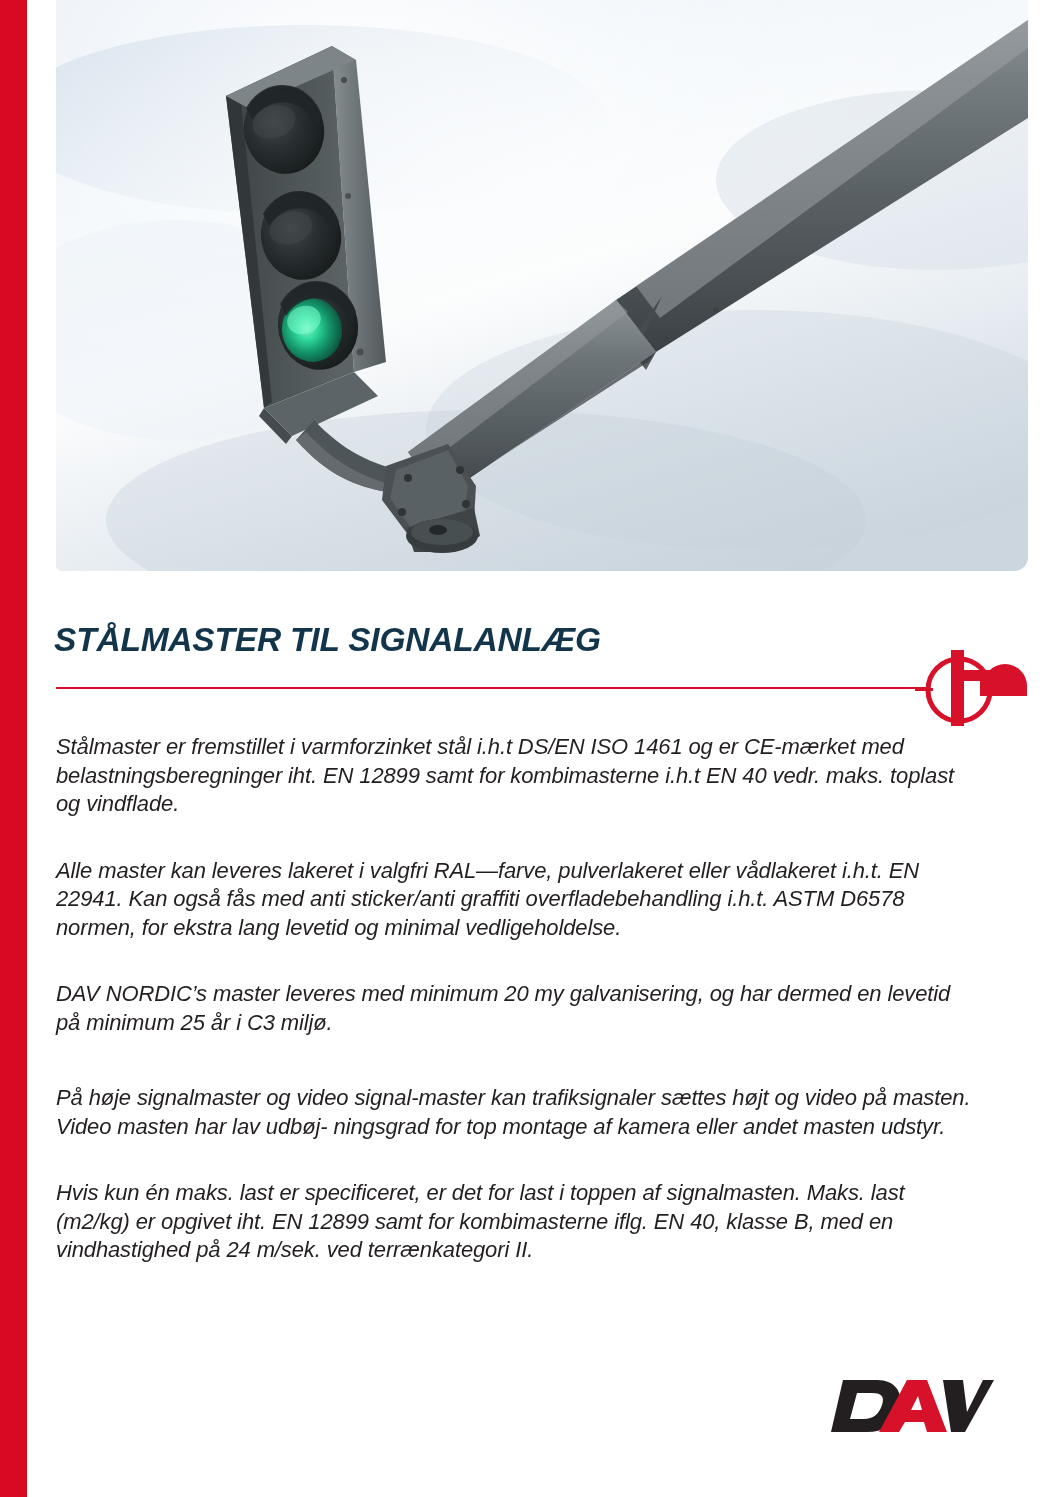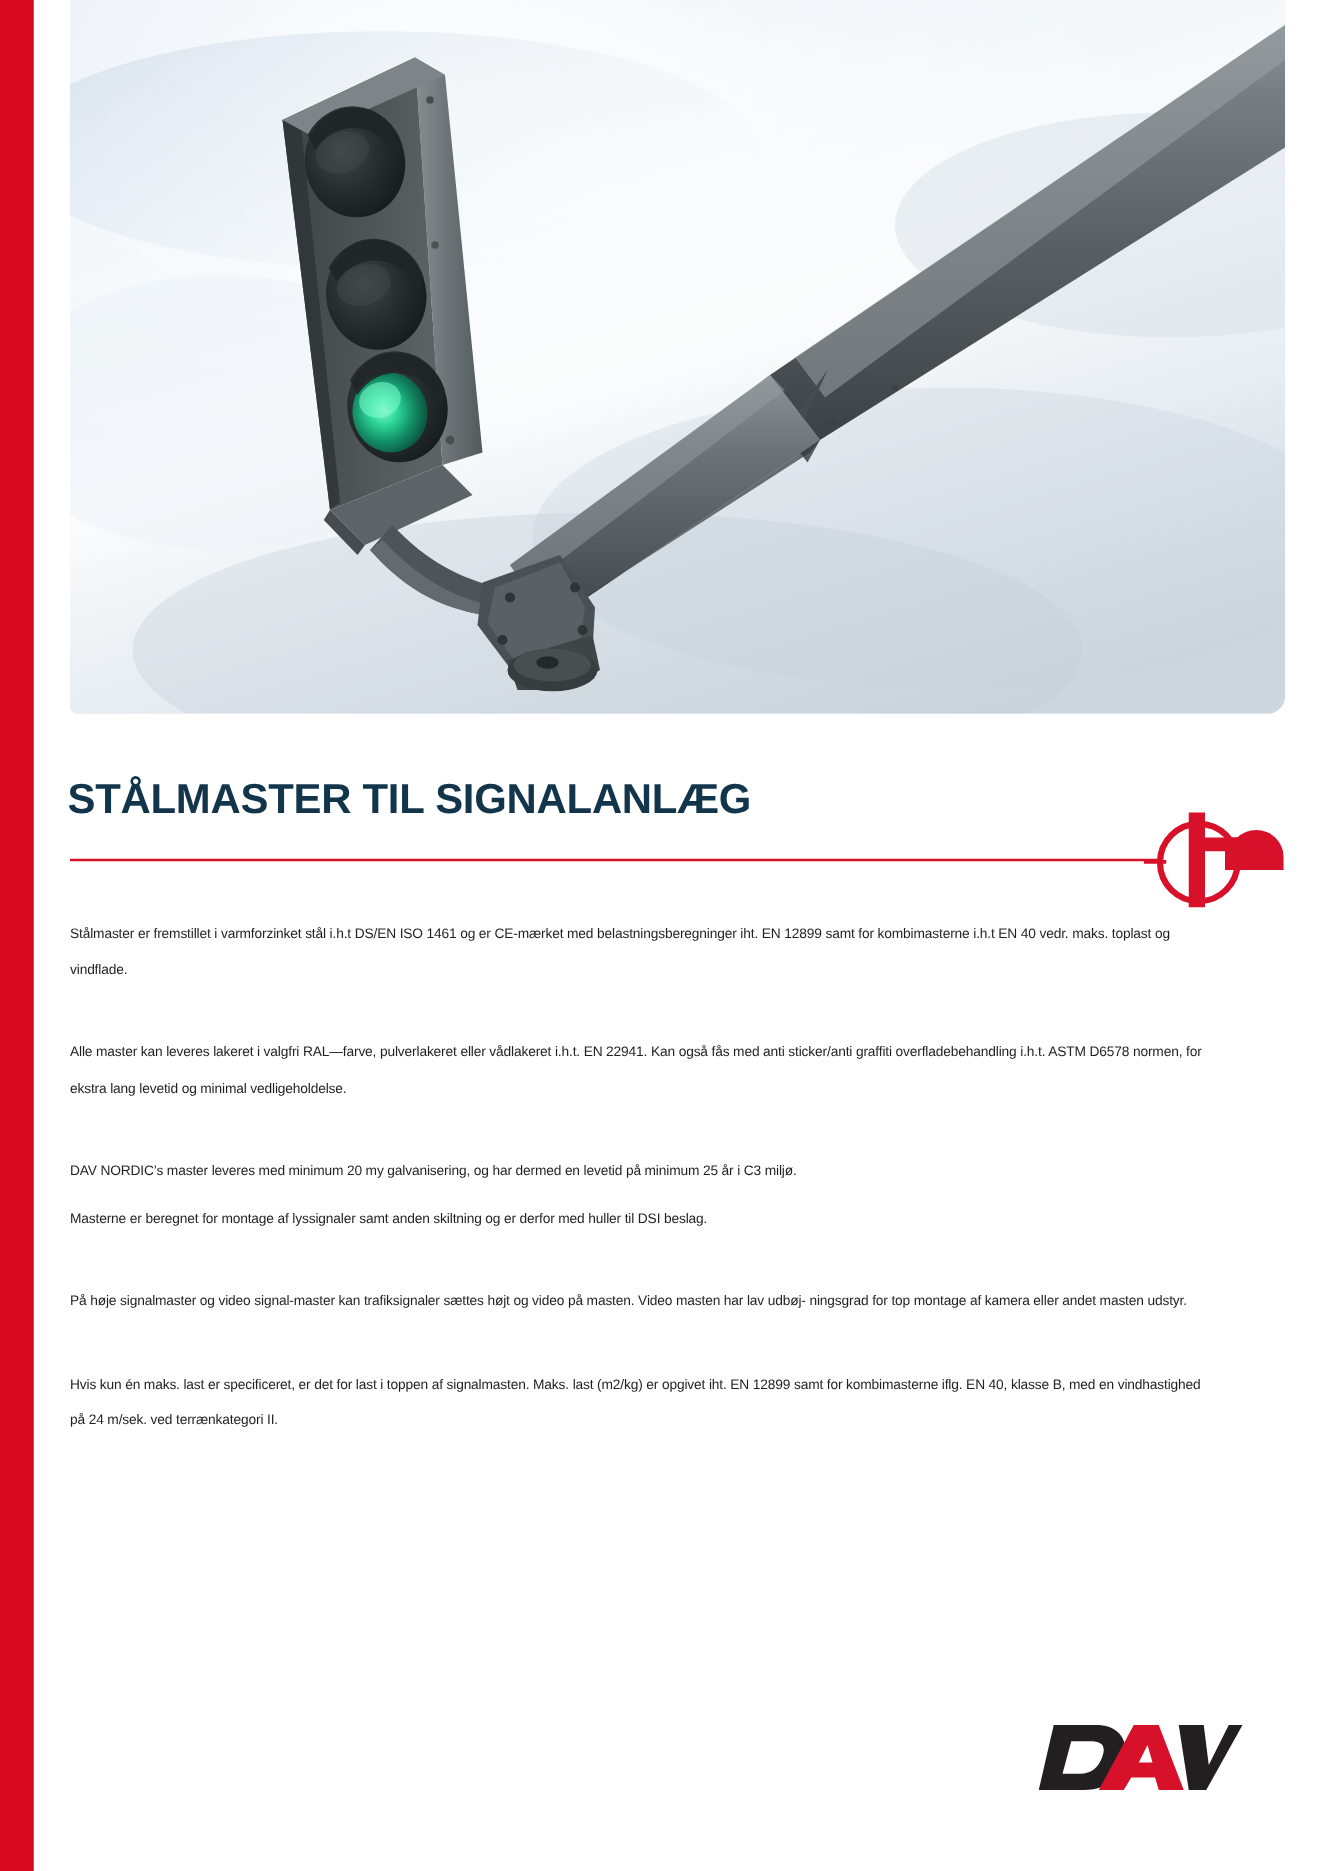--- a/index.html
+++ b/index.html
@@ -15,20 +15,21 @@
     position: relative;
   }
 
   .page {
     position: absolute;
     left: 0; top: 0;
     width: 1058px;
     height: 1497px;
     background: #ffffff;
     overflow: hidden;
+    font-style: italic;
   }
 
   
   .left-stripe {
     position: absolute;
     left: 0; top: 0;
     width: 27px;
     height: 1497px;
     background: #d80a22;
   }
@@ -82,21 +83,21 @@
   .emblem svg { display: block; width: 112px; height: 86px; }
 
   
   .body-copy {
     position: absolute;
     left: 56px;
     top: 733px;
     width: 918px;
   }
   .para {
-    font-size: 11px;
+    font-size: 22px;
     line-height: 28.5px;
     color: #231f20;
     letter-spacing: -0.12px;
     margin: 0;
   }
   .gap-lg { height: 38px; }
   .gap-sm { height: 9px; }
 
   
   .dav-logo {
@@ -291,21 +292,20 @@
     <div class="gap-lg"></div>
 
     <p class="para">
       <span>Alle master kan leveres lakeret i valgfri RAL—farve, pulverlakeret eller vådlakeret i.h.t. EN 22941. Kan også fås med anti</span>
       <span>sticker/anti graffiti overfladebehandling i.h.t. ASTM D6578 normen, for ekstra lang levetid og minimal vedligeholdelse.</span>
     </p>
     <div class="gap-lg"></div>
 
     <p class="para">DAV NORDIC’s master leveres med minimum 20 my galvanisering, og har dermed en levetid på minimum 25 år i C3 miljø.</p>
     <div class="gap-sm"></div>
-    <p class="para">Masterne er beregnet for montage af lyssignaler samt anden skiltning og er derfor med huller til DSI beslag.</p>
     <div class="gap-lg"></div>
 
     <p class="para">
       <span>På høje signalmaster og video signal-master kan trafiksignaler sættes højt og video på masten. Video masten har lav udbøj-</span>
       <span>ningsgrad for top montage af kamera eller andet masten udstyr.</span>
     </p>
     <div class="gap-lg"></div>
 
     <p class="para">
       <span>Hvis kun én maks. last er specificeret, er det for last i toppen af signalmasten. Maks. last (m2/kg) er opgivet iht. EN 12899</span>

